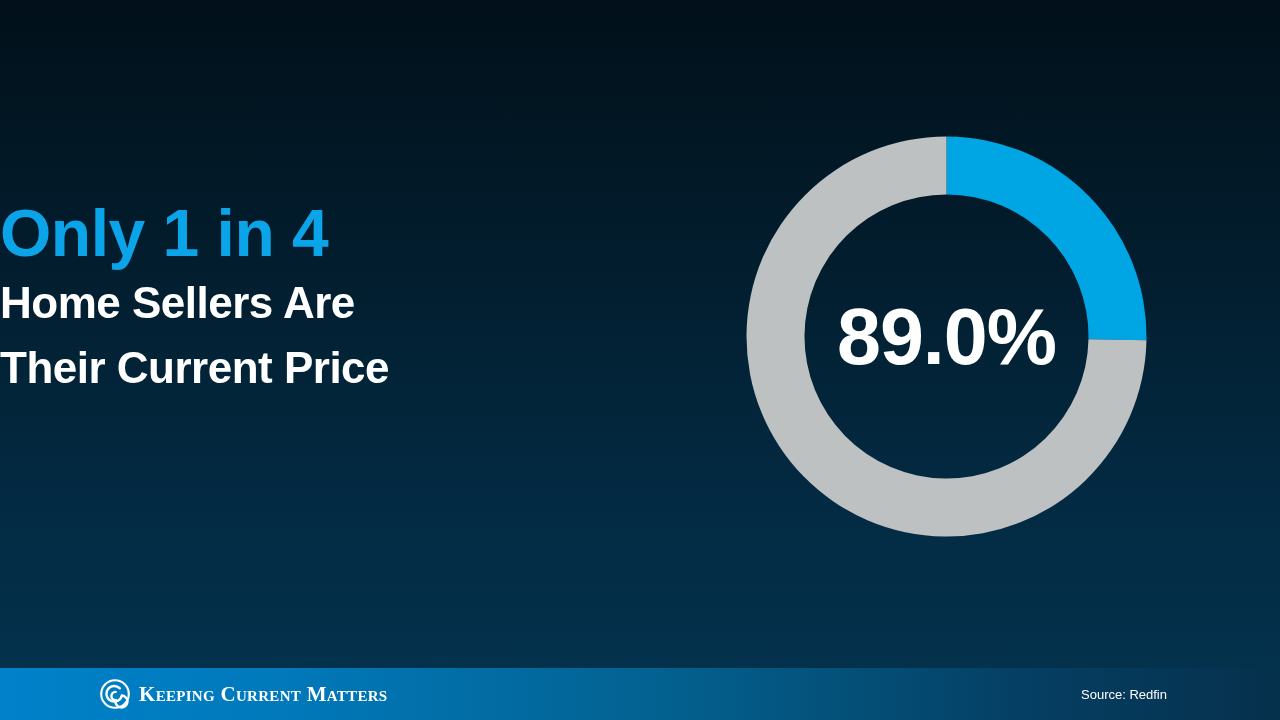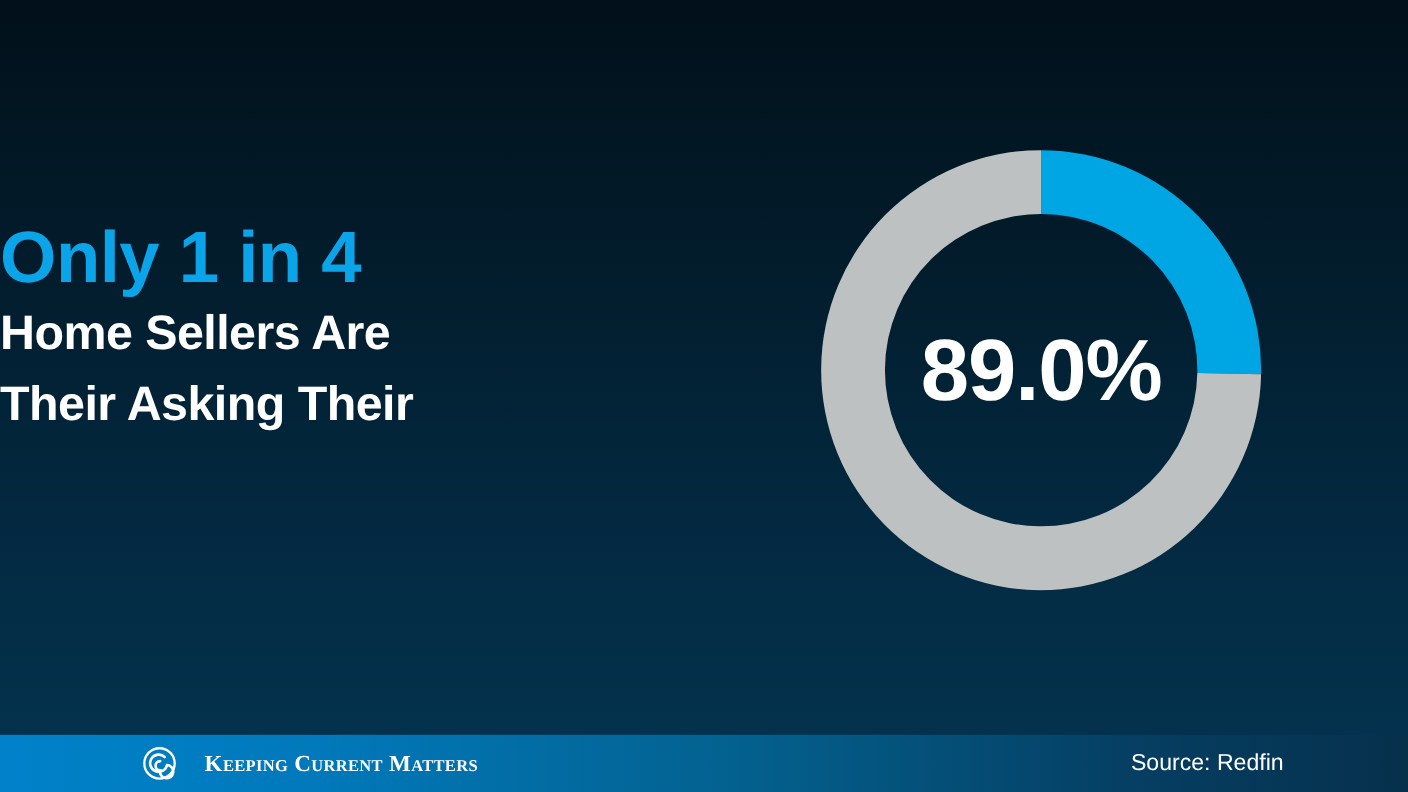--- a/index.html
+++ b/index.html
@@ -75,26 +75,26 @@
   #footer-bar {
     position: absolute;
     left: 0;
     bottom: 0;
     width: 1280px;
     height: 52px;
     background: linear-gradient(to right, #0081c9 0%, #0179bb 22%, #03618f 52%, #053f63 80%, #06304c 100%);
   }
   #brand-group {
     position: absolute;
-    left: 130px;
+    left: 100px;
     top: 50%;
     transform: translateY(-50%);
     display: flex;
     align-items: center;
-    gap: 26px;
+    gap: 9px;
   }
   #brand-logo-icon {
     display: block;
     width: 30px;
     height: 30px;
     flex: 0 0 auto;
   }
   #brand-name {
     font-family: "Liberation Serif", serif;
     font-size: 21px;
@@ -102,34 +102,34 @@
     color: #ffffff;
     font-variant: small-caps;
     letter-spacing: 0.3px;
     white-space: nowrap;
   }
   #source-note {
     position: absolute;
     right: 113px;
     top: 50%;
     transform: translateY(-50%);
-    font-size: 21px;
+    font-size: 13px;
     color: #ffffff;
     white-space: nowrap;
   }
 </style>
 </head>
 <body>
 
 <div id="slide">
 
   <div id="headline-block">
     <span id="headline-accent">Only 1 in 4</span>
     <span class="headline-line">Home Sellers Are</span>
-    <span class="headline-line">Their Asking Their</span>
+    <span class="headline-line">Their Current Price</span>
   </div>
 
   <div id="donut-wrap">
     <svg id="donut-svg" viewBox="0 0 401 401">
       <g id="donut-slices">
           <path d="M 200.5 0.5 A 200 200 0 0 1 400.4644704761618 204.26968794308164 L 342.4747740380749 203.17647843958795 A 142 142 0 0 0 200.5 58.5 Z" fill="#00a5e3"></path>
           <path d="M 400.4644704761618 204.26968794308164 A 200 200 0 1 1 200.49999999999997 0.5 L 200.49999999999997 58.5 A 142 142 0 1 0 342.4747740380749 203.17647843958795 Z" fill="#bdc1c2"></path>
         </g>
     </svg>
     <div id="donut-center-label">89.0%</div>

